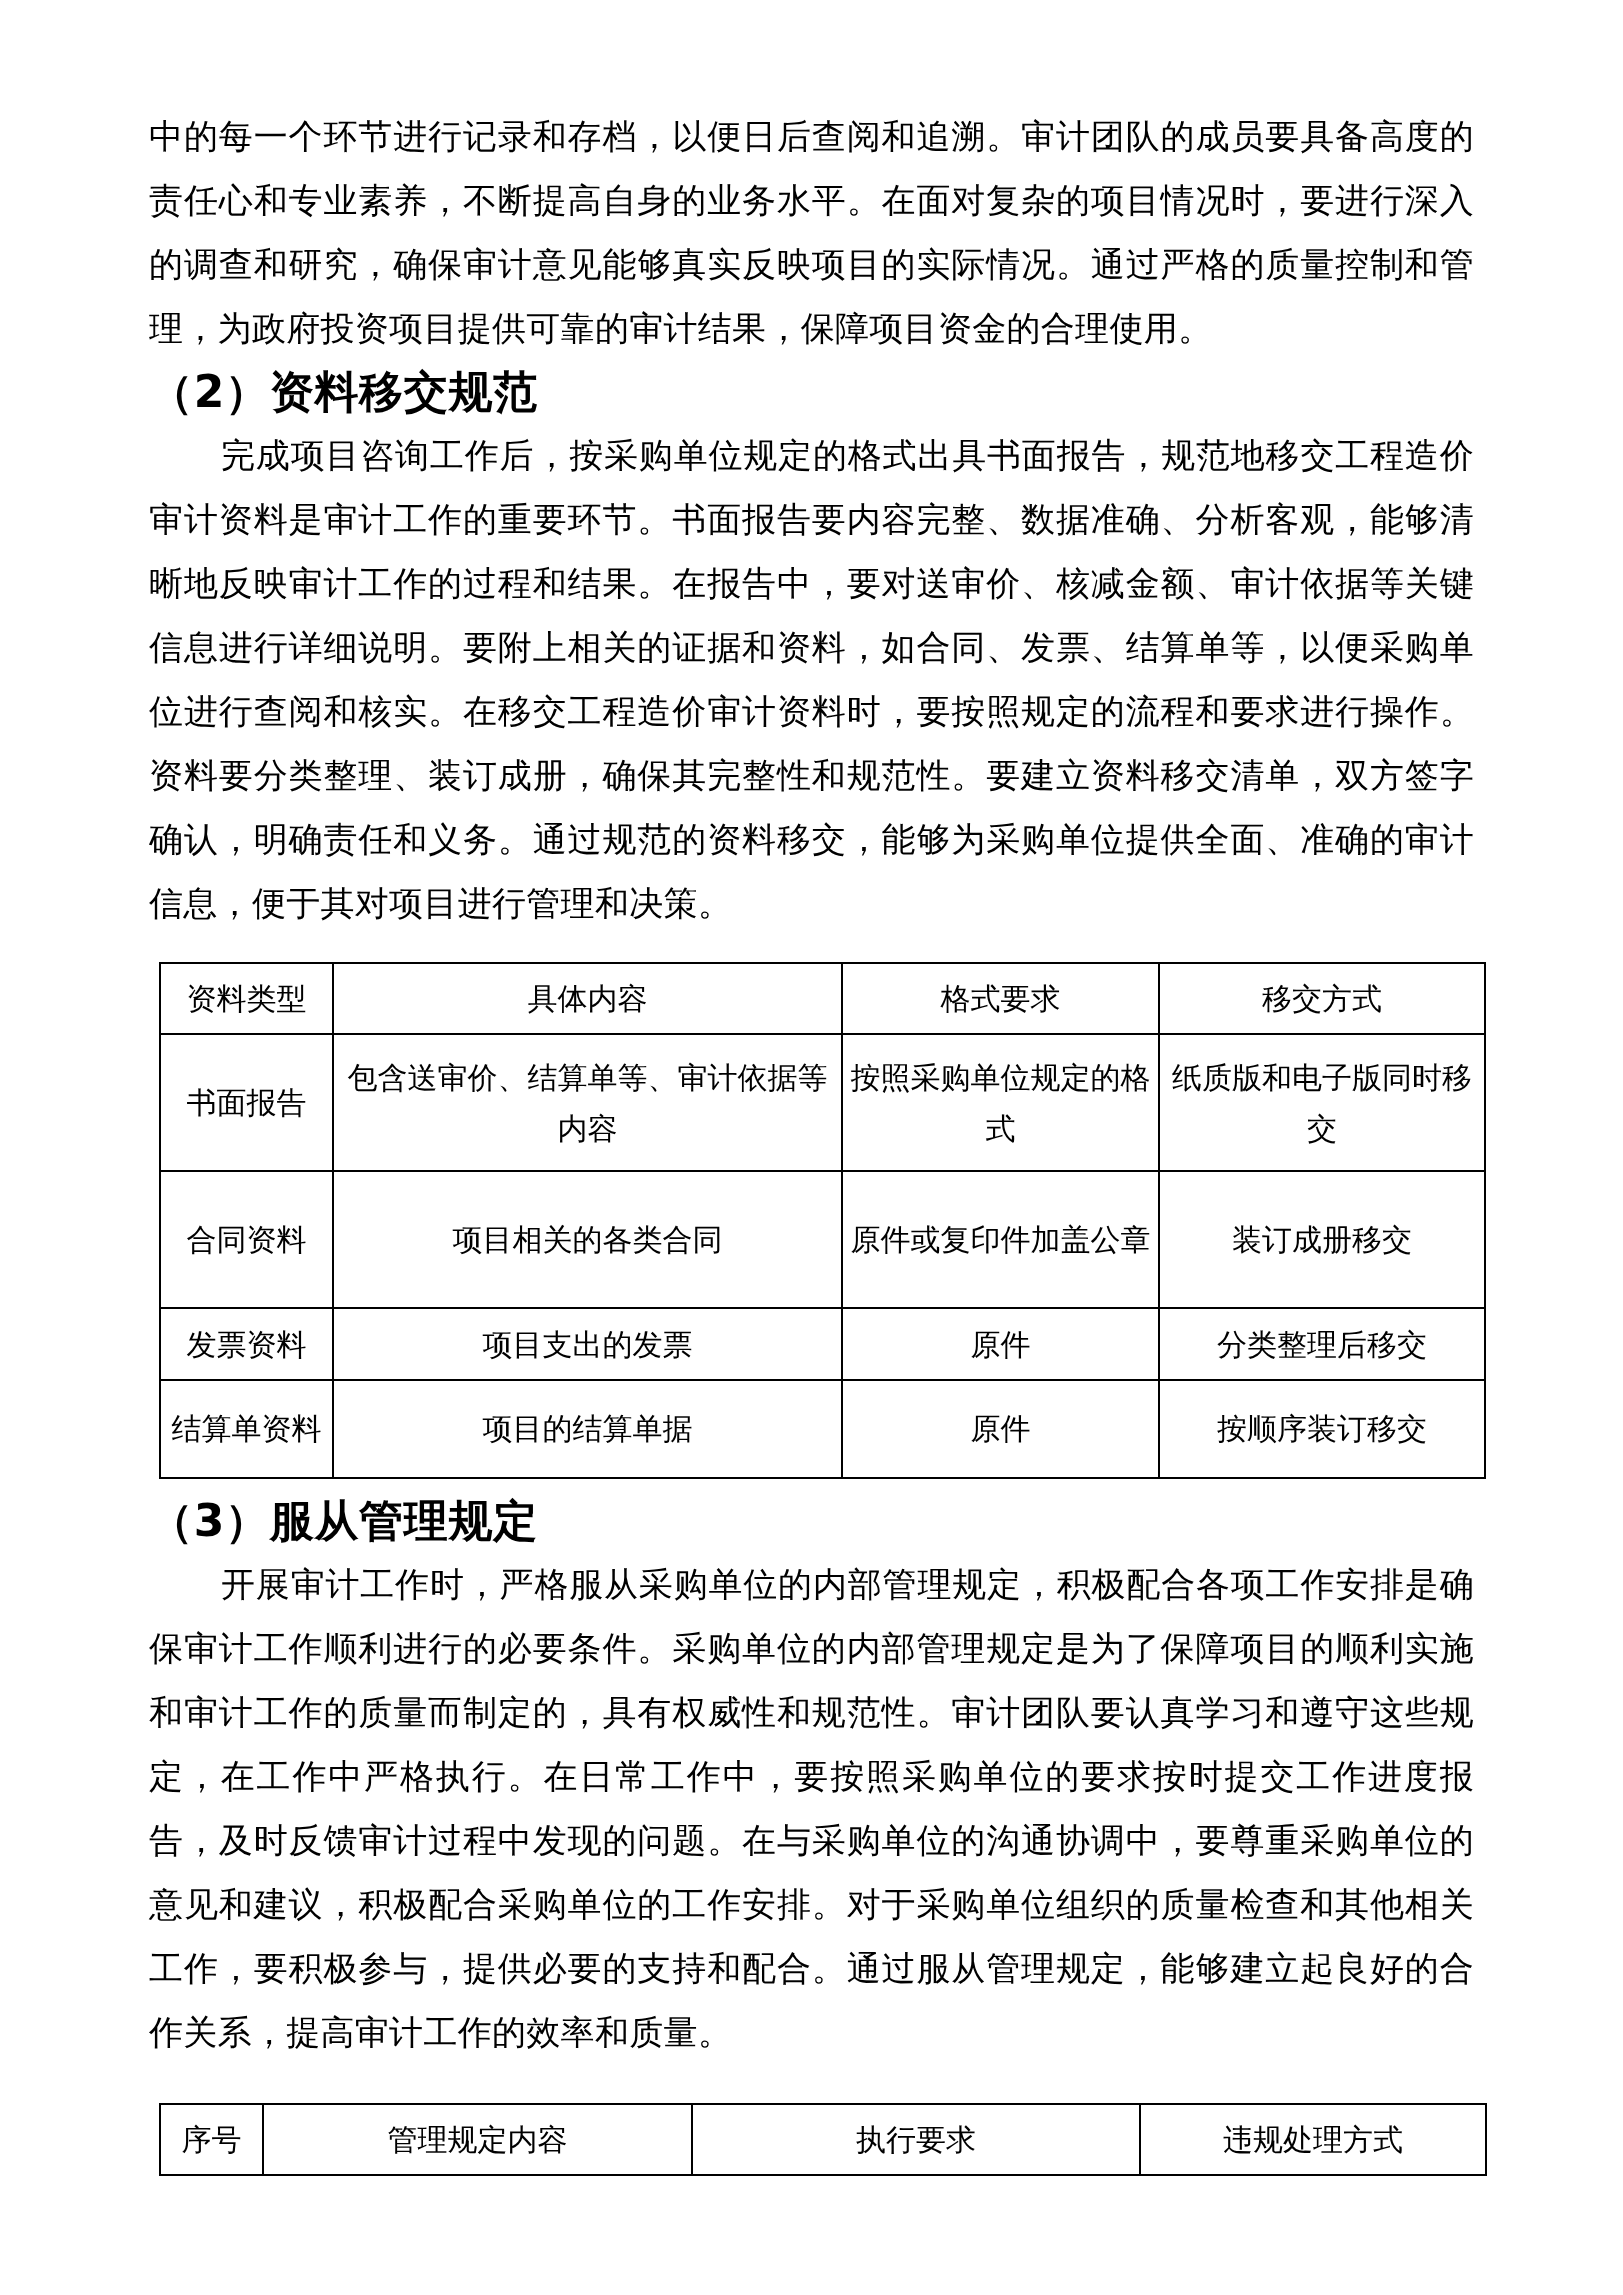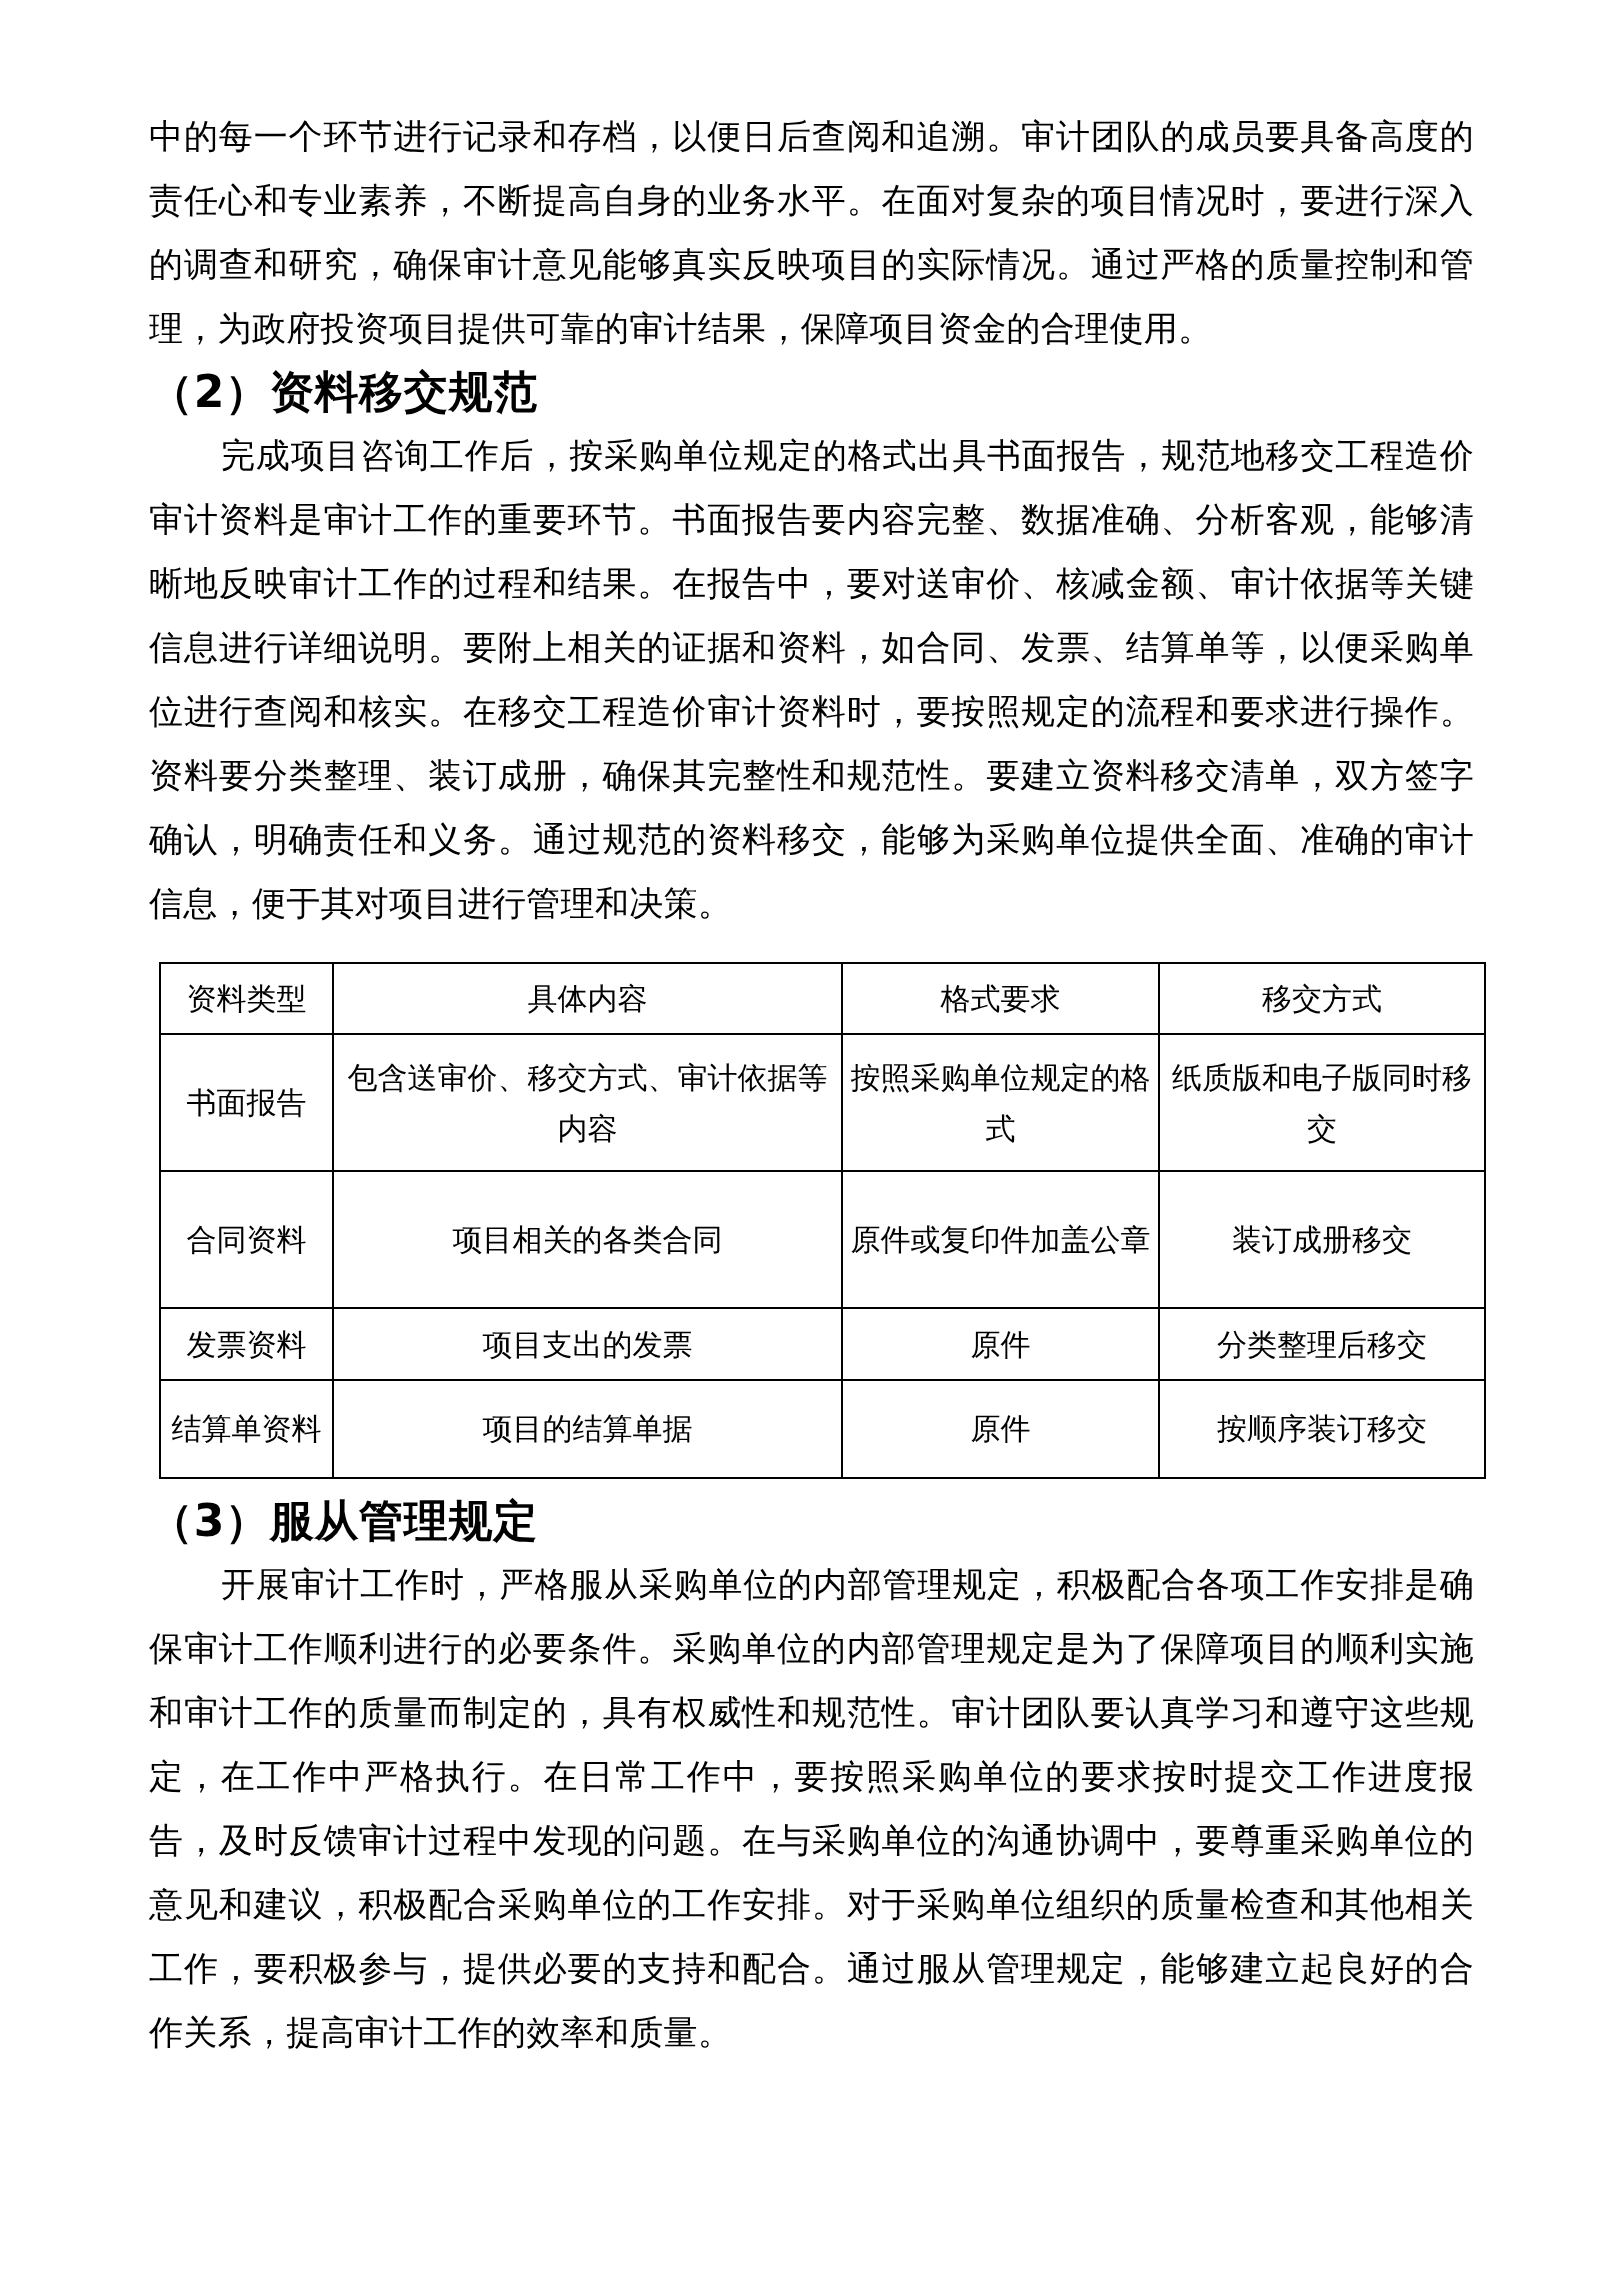--- a/index.html
+++ b/index.html
@@ -113,21 +113,21 @@
         <tr>
           <td>资料类型</td>
           <td>具体内容</td>
           <td>格式要求</td>
           <td>移交方式</td>
         </tr>
       </thead>
       <tbody>
         <tr class="row-tall">
           <td>书面报告</td>
-          <td>包含送审价、移交方式、审计依据等内容</td>
+          <td>包含送审价、结算单等、审计依据等内容</td>
           <td>按照采购单位规定的格式</td>
           <td>纸质版和电子版同时移交</td>
         </tr>
         <tr class="row-tall">
           <td>合同资料</td>
           <td>项目相关的各类合同</td>
           <td>原件或复印件加盖公章</td>
           <td>装订成册移交</td>
         </tr>
         <tr class="row-sm">
@@ -144,16 +144,32 @@
         </tr>
       </tbody>
     </table>
 
     <h2 class="heading">（3）服从管理规定</h2>
 
     <p class="para indent">开展审计工作时，严格服从采购单位的内部管理规定，积极配合各项工作安排是确保审计工作顺利进行的必要条件。采购单位的内部管理规定是为了保障项目的顺利实施和审计工作的质量而制定的，具有权威性和规范性。审计团队要认真学习和遵守这些规定，在工作中严格执行。在日常工作中，要按照采购单位的要求按时提交工作进度报告，及时反馈审计过程中发现的问题。在与采购单位的沟通协调中，要尊重采购单位的意见和建议，积极配合采购单位的工作安排。对于采购单位组织的质量检查和其他相关工作，要积极参与，提供必要的支持和配合。通过服从管理规定，能够建立起良好的合作关系，提高审计工作的效率和质量。</p>
 
     <div class="gap-lg"></div>
 
+    <table class="doc-table t2">
+      <colgroup>
+        <col class="c0">
+          <col class="c1">
+          <col class="c2">
+          <col class="c3">
+      </colgroup>
+      <thead>
+        <tr>
+          <td>序号</td>
+          <td>管理规定内容</td>
+          <td>执行要求</td>
+          <td>违规处理方式</td>
+        </tr>
+      </thead>
+    </table>
 
   </div>
 </div>
 
 
 </body></html>

